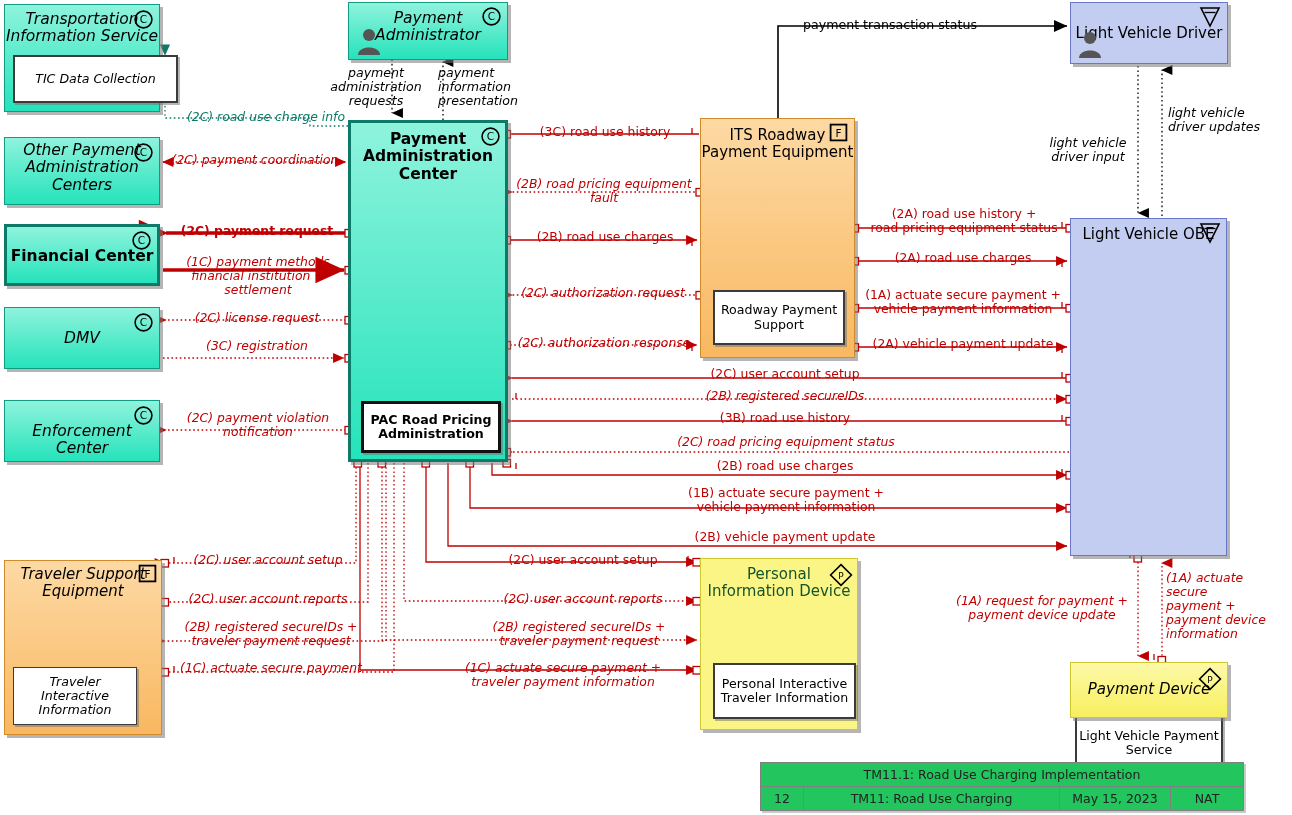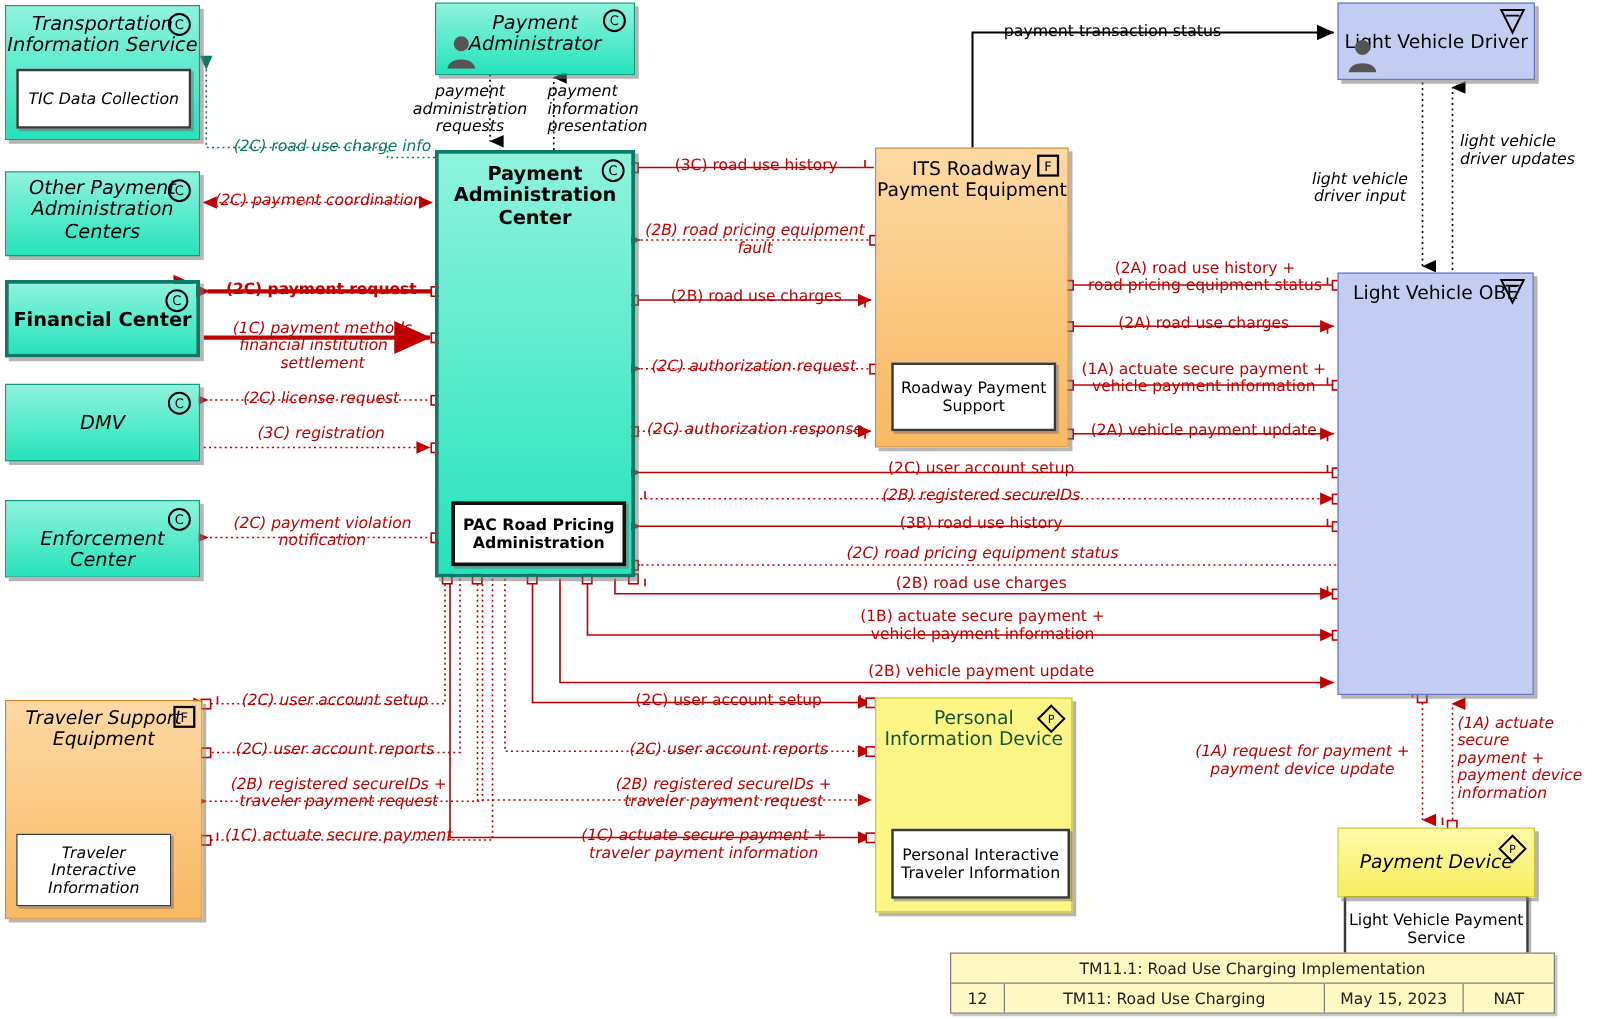--- a/index.html
+++ b/index.html
@@ -30,21 +30,21 @@
   .person{position:absolute;}
 
   .lbl{position:absolute;color:#c00000;font-size:12.4px;line-height:1.12;text-align:center;}
   .lbl.it{font-style:italic;}
   .lbl.bk{color:#000000;}
   .lbl.tl{color:#0b7a66;font-style:italic;}
   .lbl.bd{font-weight:bold;}
 
   
   #titleblock{position:absolute;left:760px;top:762px;width:482px;
-      border:1px solid #808080;background:#fef9c3;box-shadow:2px 2px 0 rgba(150,150,150,.5);}
+      border:1px solid #808080;background:#22c55e;box-shadow:2px 2px 0 rgba(150,150,150,.5);}
   #titleblock .r1{border-bottom:1px solid #808080;text-align:center;font-size:12.5px;padding:4px 0;color:#222;}
   #titleblock .r2{display:flex;font-size:12.5px;color:#222;}
   #titleblock .r2 > div{padding:4px 0;text-align:center;}
   #tb-num{width:42px;border-right:1px solid #808080;}
   #tb-name{flex:1;border-right:1px solid #808080;}
   #tb-date{width:110px;border-right:1px solid #808080;}
   #tb-org{width:72px;}
 </style>
 </head>
 <body>
@@ -187,21 +187,21 @@
 
   <div class="node ctr" style="left:4px;top:4px;width:156px;height:108px;">
     <div class="ttl" style="top:6px;font-style:italic;font-size:15.5px;color:#000;">Transportation
 Information Service</div>
     <div class="badge" style="right:6px;top:5px;">
       <svg viewBox="0 0 19 19">
           <circle cx="9.5" cy="9.5" r="8.4" fill="none" stroke="#000" stroke-width="1.6"></circle>
       <text x="9.5" y="13.4" font-size="10.5" text-anchor="middle" font-family="DejaVu Sans" fill="#000">C</text>
         </svg>
     </div>
-    <div class="sub" style="left:8px;top:50px;width:140px;height:48px;font-style:italic;font-size:12.6px;color:#000;">TIC Data Collection</div>
+    <div class="sub" style="left:8px;top:50px;width:165px;height:48px;font-style:italic;font-size:12.6px;color:#000;">TIC Data Collection</div>
   </div>
 
   <div class="node ctr" style="left:4px;top:137px;width:156px;height:68px;">
     <div class="ttl" style="top:4px;font-style:italic;font-size:15.5px;color:#000;white-space:pre-line;">Other Payment
 Administration
 Centers</div>
     <div class="badge" style="right:6px;top:5px;">
       <svg viewBox="0 0 19 19">
           <circle cx="9.5" cy="9.5" r="8.4" fill="none" stroke="#000" stroke-width="1.6"></circle>
       <text x="9.5" y="13.4" font-size="10.5" text-anchor="middle" font-family="DejaVu Sans" fill="#000">C</text>

